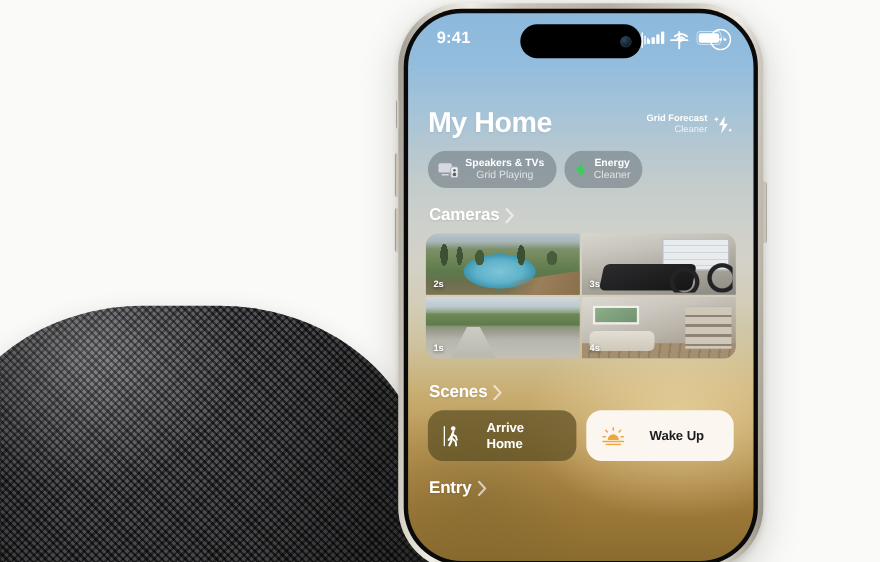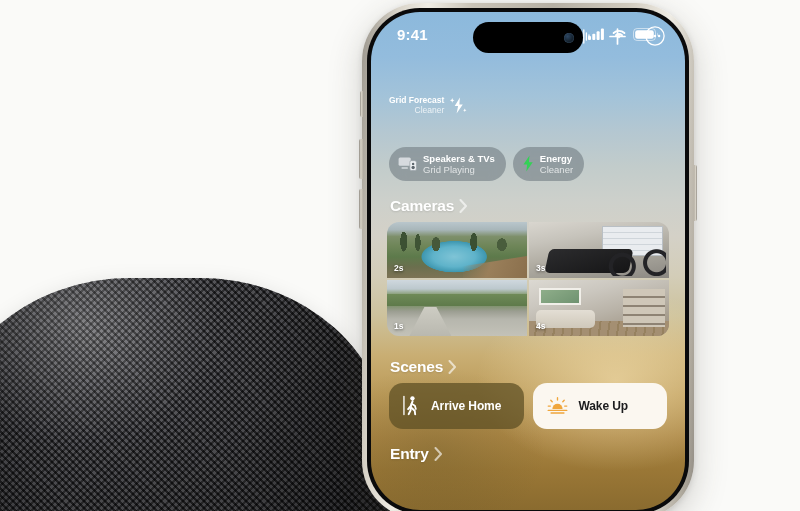--- a/index.html
+++ b/index.html
@@ -111,21 +111,21 @@
   .header-row{
     display:flex; align-items:flex-end; justify-content:space-between;
     margin-top:50px; padding:0 2px;
   }
   .home-title{ color:#fff; font-size:26px; font-weight:bold; letter-spacing:-.4px; text-shadow:0 1px 2px rgba(0,0,0,.08); }
   .grid-forecast{ display:flex; align-items:center; gap:5px; margin-bottom:4px; }
   .gf-text{ text-align:right; line-height:1.15; }
   .gf-title{ color:#fff; font-size:8.5px; font-weight:bold; }
   .gf-sub{ color:rgba(255,255,255,.78); font-size:8.5px; }
 
-  .pills{ display:flex; gap:7px; margin-top:27px; padding:0 2px; }
+  .pills{ display:flex; gap:7px; margin-top:10px; padding:0 2px;text-align:center; }
   .pill{
     display:flex; align-items:center; gap:6px;
     background:rgba(106,116,124,.55);
     border-radius:17px; padding:6px 11px 6px 9px;
     backdrop-filter:blur(8px);
   }
   .pill-text{ line-height:1.18; }
   .pill-title{ color:#fff; font-size:9.5px; font-weight:bold; }
   .pill-sub{ color:rgba(255,255,255,.72); font-size:9.5px; }
 
@@ -213,21 +213,21 @@
     position:absolute; right:3%; top:16%; width:30%; height:68%;
     background:repeating-linear-gradient(180deg,#cfc7b8 0 7px,#8e8374 7px 9px);
   }
   .c-living .floor{
     position:absolute; left:0; right:0; bottom:0; height:26%;
     background:repeating-linear-gradient(98deg,#a48f72 0 7px,#96815f 7px 9px);
   }
 
   .scenes{ display:flex; gap:9px; margin-top:2px; padding:0 2px; }
   .scene{
-    flex:1; display:flex; align-items:center; gap:11px;
+    flex:1; display:flex; align-items:center; gap:23px;
     height:46px; border-radius:14px; padding:0 14px;
   }
   .scene-dark{ background:rgba(92,77,34,.72); }
   .scene-dark .scene-label{ color:#fff; }
   .scene-light{ background:#fbf7f0; }
   .scene-light .scene-label{ color:#1c1c1e; }
   .scene-label{ font-size:12px; font-weight:bold; letter-spacing:-.1px; }
 
   .entry-head{ margin-top:16px; }
 </style>
@@ -298,20 +298,21 @@
         </svg>
         <svg width="20" height="20" viewBox="0 0 20 20">
           <circle cx="10" cy="10" r="9.1" stroke="#fff" stroke-width="1.3" fill="none"></circle>
           <circle cx="5.9" cy="10" r="1.2" fill="#fff"></circle>
           <circle cx="10" cy="10" r="1.2" fill="#fff"></circle>
           <circle cx="14.1" cy="10" r="1.2" fill="#fff"></circle>
         </svg>
       </div>
 
       <div class="header-row">
+        <div class="home-title">My Home</div>
         <div class="grid-forecast">
           <div class="gf-text">
             <div class="gf-title">Grid Forecast</div>
             <div class="gf-sub">Cleaner</div>
           </div>
           <svg width="19" height="19" viewBox="0 0 20 20">
             <path d="M11.5 1.5 L6 10.5 H9.6 L8 18.5 L14.5 9 H10.9 Z" fill="#fff"></path>
             <path d="M3.4 2.2 l.7 1.7 1.7.7 -1.7.7 -.7 1.7 -.7-1.7 -1.7-.7 1.7-.7 Z" fill="#fff"></path>
             <path d="M16.6 13.2 l.55 1.3 1.3.55 -1.3.55 -.55 1.3 -.55-1.3 -1.3-.55 1.3-.55 Z" fill="#fff"></path>
           </svg>

